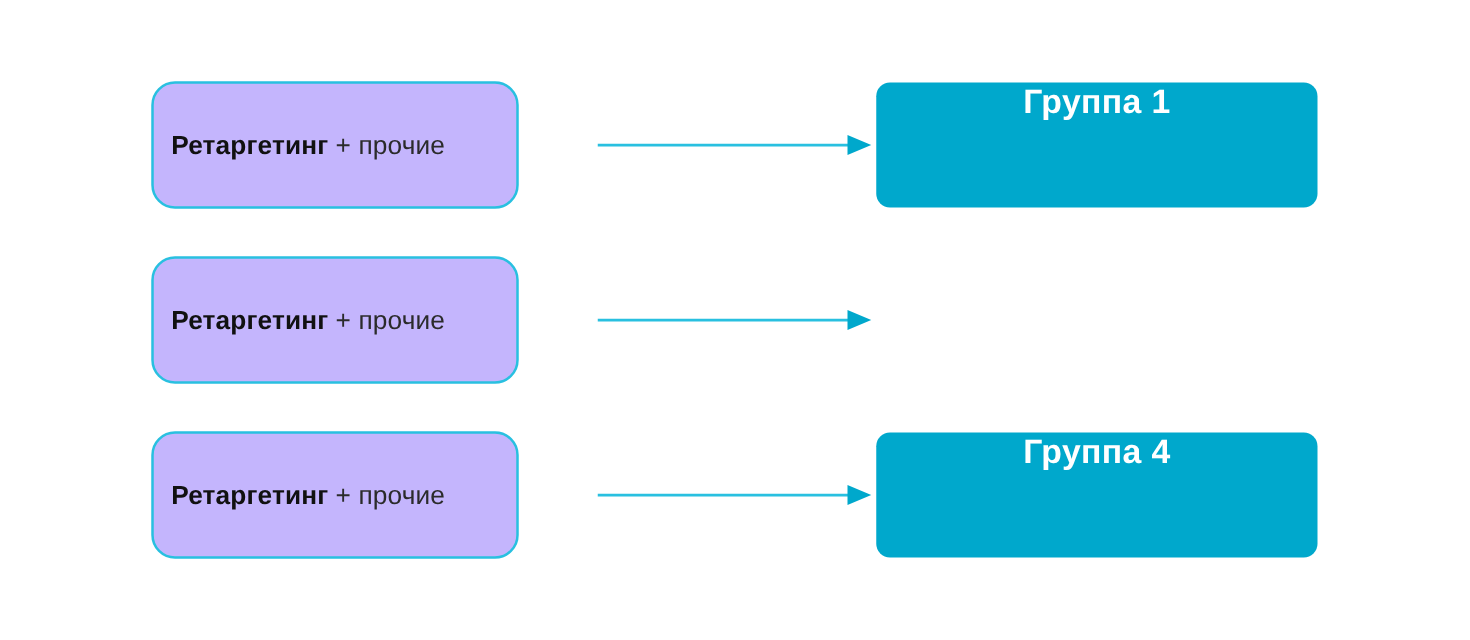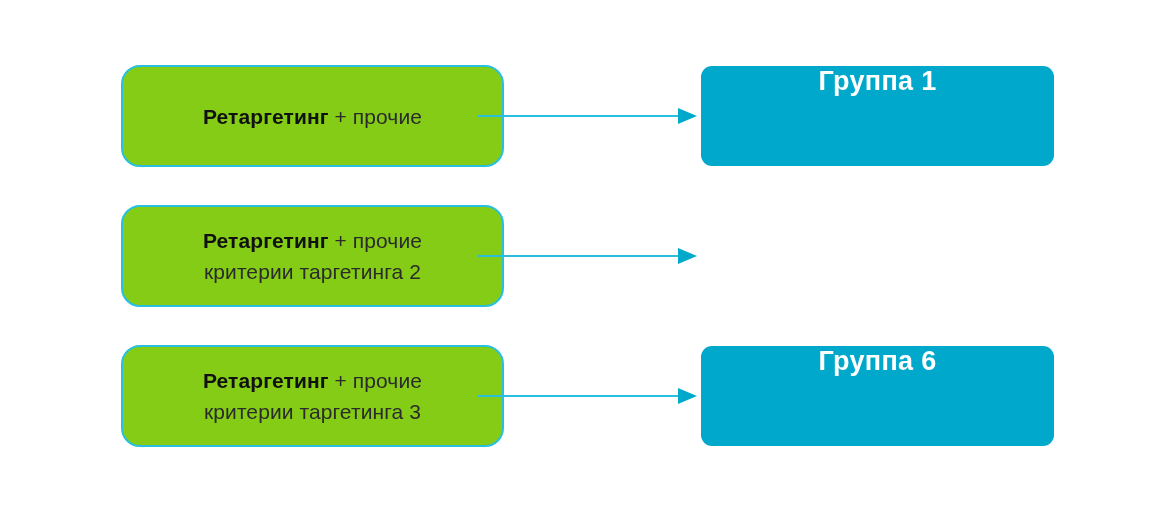--- a/index.html
+++ b/index.html
@@ -29,29 +29,28 @@
   }
   .flow-row.row-0 { top: 65px; }
   .flow-row.row-1 { top: 205px; }
   .flow-row.row-2 { top: 345px; }
 
   
   .criteria-card {
     position: absolute;
     left: 121px;
     top: 0;
-    width: 383px;
+    width: 294px;
     height: 102px;
     box-sizing: border-box;
-    background: #84cc16;
+    background: #c4b5fd;
     border: 2px solid #29C0E0;
     border-radius: 19px;
     display: flex;
     align-items: center;
-    justify-content: center;
   }
   .criteria-text {
     text-align: center;
     font-size: 21px;
     line-height: 31px;
     color: #1a1a1a;
     letter-spacing: 0.1px;
     padding: 0 14px;
   }
   .criteria-strong {
@@ -119,46 +118,44 @@
 
     <div class="group-card">
       <span class="group-label">Группа 1</span>
     </div>
   </div>
 
   <div class="flow-row row-1">
     <div class="criteria-card">
       <div class="criteria-text">
         <span class="criteria-strong">Ретаргетинг</span><span class="criteria-rest"> + прочие</span>
-        <span class="criteria-line2">критерии таргетинга 2</span>
       </div>
     </div>
 
     <div class="connector">
       <svg width="222" height="32" viewBox="0 0 222 32">
         <line x1="0" y1="16" x2="202" y2="16" stroke="#29C0E0" stroke-width="2.2"></line>
         <polygon points="200,8 219,16 200,24" fill="#00A8CC"></polygon>
       </svg>
     </div>
 
   </div>
 
   <div class="flow-row row-2">
     <div class="criteria-card">
       <div class="criteria-text">
         <span class="criteria-strong">Ретаргетинг</span><span class="criteria-rest"> + прочие</span>
-        <span class="criteria-line2">критерии таргетинга 3</span>
       </div>
     </div>
 
     <div class="connector">
       <svg width="222" height="32" viewBox="0 0 222 32">
         <line x1="0" y1="16" x2="202" y2="16" stroke="#29C0E0" stroke-width="2.2"></line>
         <polygon points="200,8 219,16 200,24" fill="#00A8CC"></polygon>
       </svg>
     </div>
 
     <div class="group-card">
-      <span class="group-label">Группа 6</span>
+      <span class="group-label">Группа 4</span>
     </div>
   </div>
 
 </div>
 
 </body></html>

